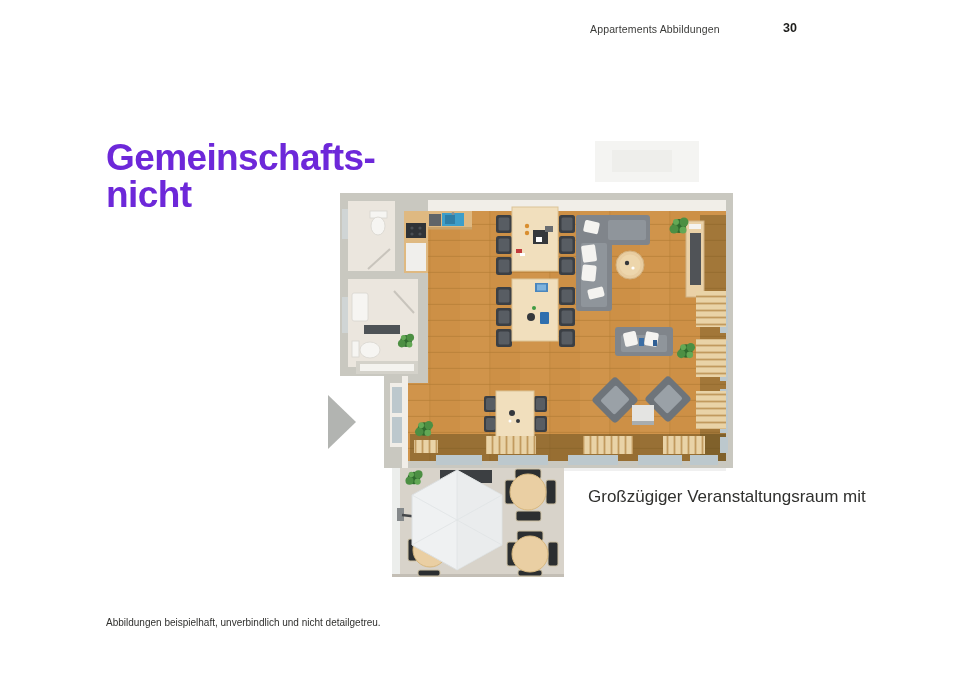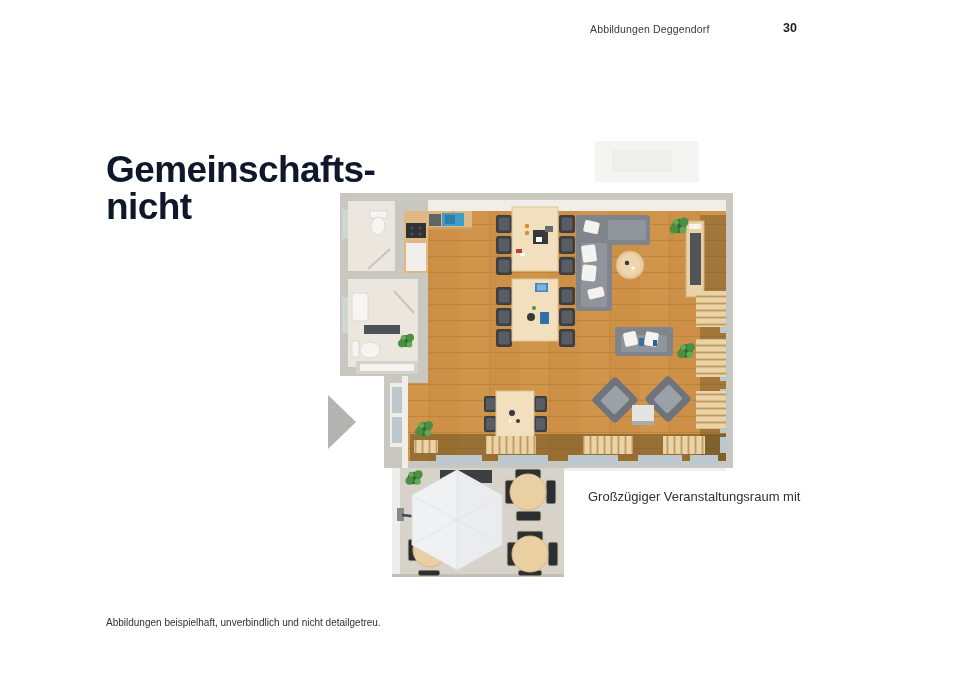--- a/index.html
+++ b/index.html
@@ -3,22 +3,22 @@
 <meta charset="utf-8">
 <style>
   html,body{margin:0;padding:0;}
   body{
     width:960px;height:678px;position:relative;background:#ffffff;
     font-family:"Liberation Sans",sans-serif;overflow:hidden;
   }
   .abs{position:absolute;}
   #header-title{left:590px;top:23px;font-size:10.5px;color:#3a3a38;letter-spacing:.15px;}
   #page-number{left:783px;top:21px;font-size:12.5px;font-weight:700;color:#1d1d1b;}
-  #page-title{left:106px;top:139px;font-size:37px;line-height:37px;font-weight:700;color:#0f172a;letter-spacing:-.6px;margin-top:12px;}
-  #caption{left:588px;top:488px;font-size:13px;line-height:18.5px;color:#30302e;}
+  #page-title{left:106px;top:139px;font-size:37px;line-height:37px;font-weight:700;color:#6d28d9;letter-spacing:-.6px;}
+  #caption{left:588px;top:488px;font-size:17px;line-height:18.5px;color:#30302e;}
   #footer{left:106px;top:617px;font-size:10px;color:#30302e;}
   #arrow{left:328px;top:395px;width:0;height:0;
     border-top:27px solid transparent;border-bottom:27px solid transparent;
     border-left:28px solid var(--c-arrow,#b2b4b1);}
   #ghost1{left:595px;top:141px;width:104px;height:41px;background:#f4f4f2;}
   #ghost2{left:612px;top:150px;width:60px;height:22px;background:#eeeeeb;}
   #plan{left:340px;top:193px;}
 
   
   .wall{fill:var(--c-wall,#c9c8c0);}
@@ -36,21 +36,21 @@
   .par{fill:var(--c-parasol,#eff1f2);}
   .rtab{fill:var(--c-roundtable,#eacfa3);stroke:#d8b87f;stroke-width:1;}
   .tchair{fill:var(--c-terracechair,#2c2f31);stroke:#cfc3a6;stroke-width:1;}
   .p1{fill:var(--c-plantdark,#2f6b2e);} .p2{fill:var(--c-plant,#4c8f43);} .p3{fill:var(--c-plantlight,#63a855);}
   .white{fill:#f6f5f2;}
   .doorline{stroke:#c8c4bc;stroke-width:2;fill:none;}
 </style>
 </head>
 <body>
 
-<div class="abs" id="header-title">Abbildungen Deggendorf</div>
+<div class="abs" id="header-title">Appartements Abbildungen</div>
 <div class="abs" id="page-number">30</div>
 
 <div class="abs" id="page-title">
   <span style="display:block">Gemeinschafts-</span>
   <span style="display:block">nicht</span>
 </div>
 
 <div class="abs" id="ghost1"></div>
 <div class="abs" id="ghost2"></div>
 

